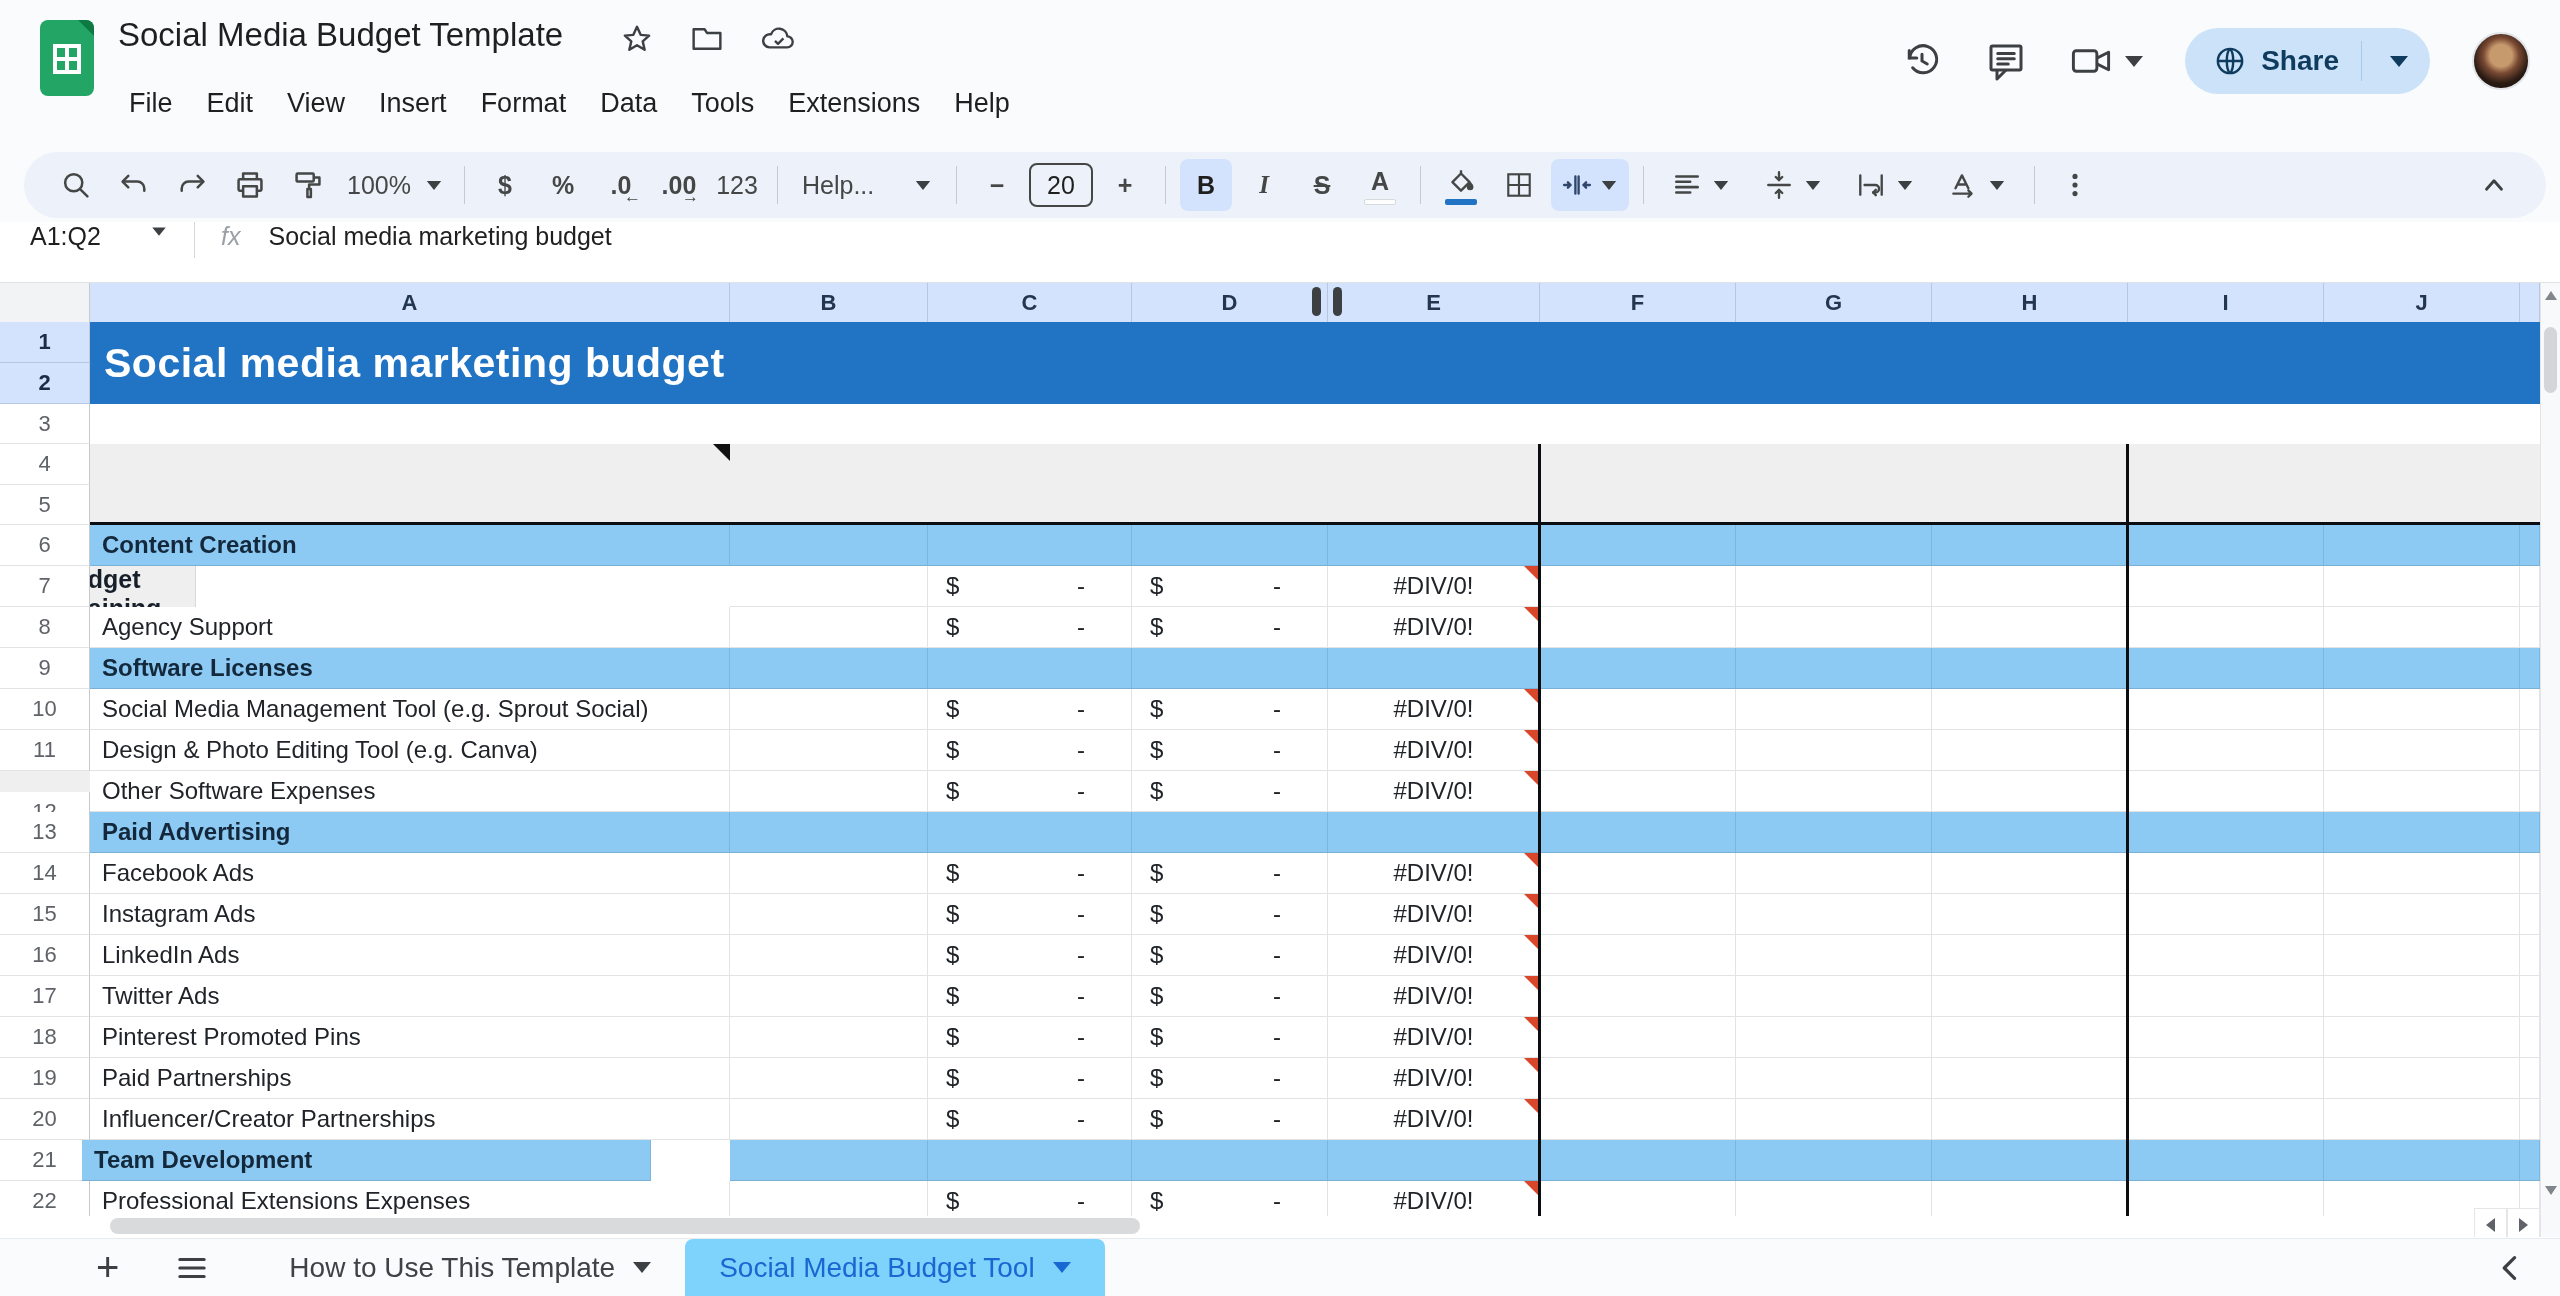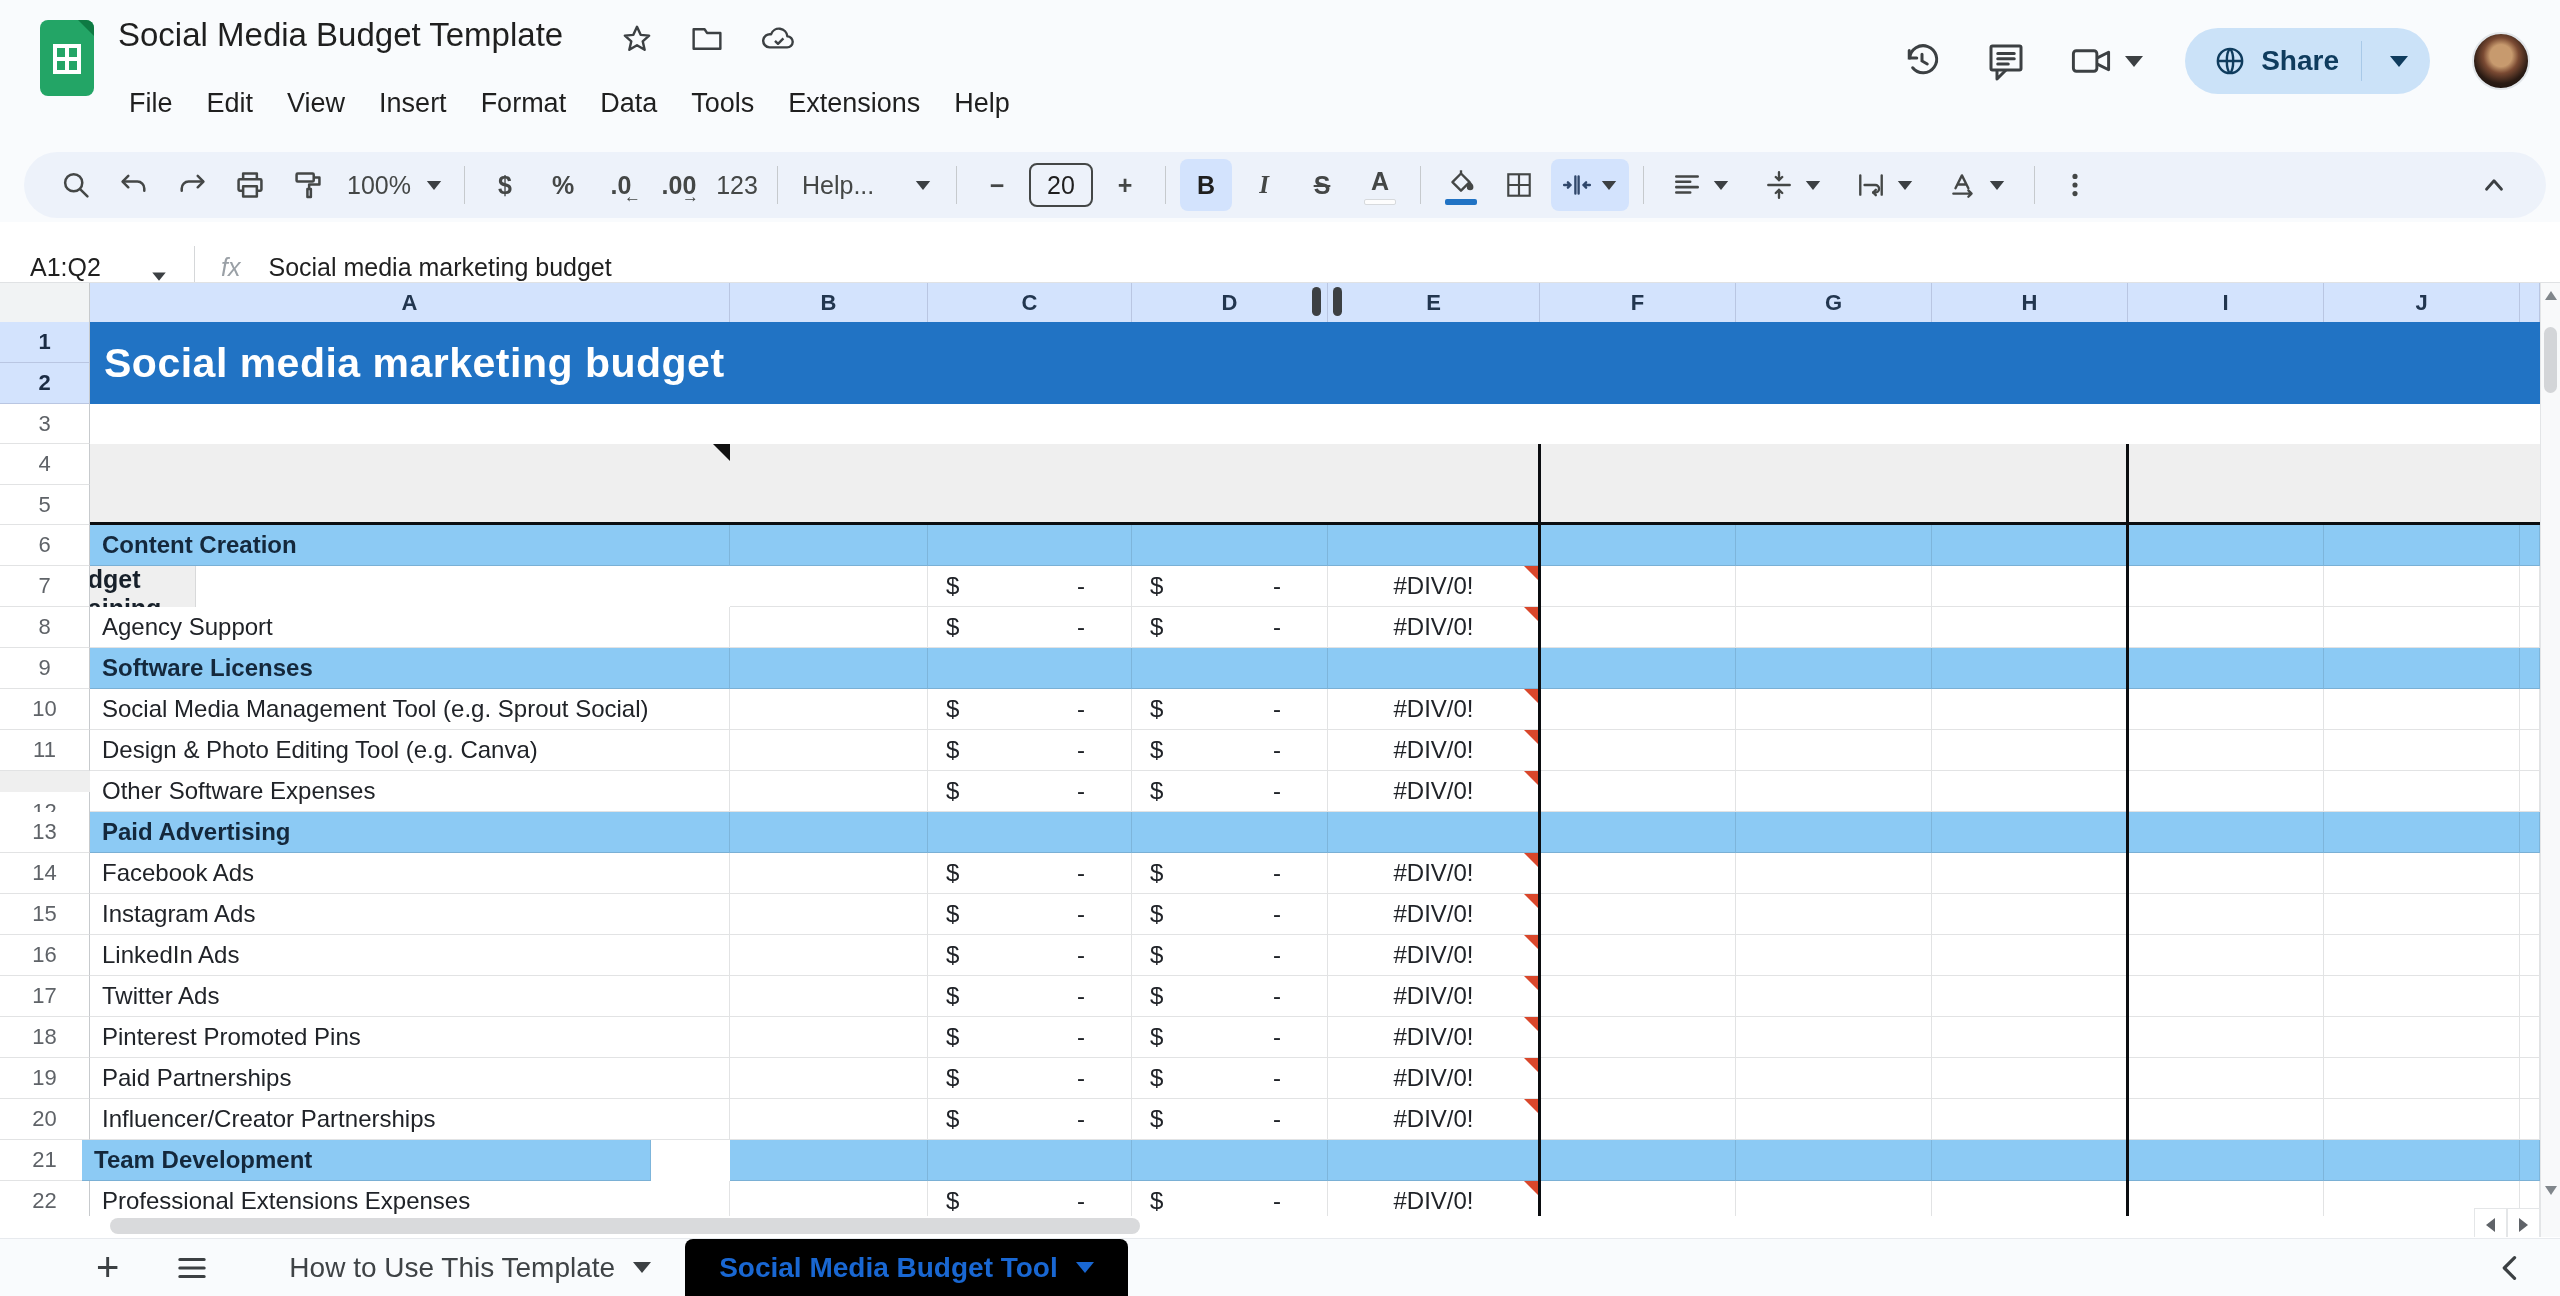--- a/index.html
+++ b/index.html
@@ -58,21 +58,21 @@
   .tb.active{background:#d3e3fd}
   .tb .underbar{position:absolute;left:10px;right:10px;bottom:6px;height:6px;border-radius:2px}
   .tbsep{width:1px;height:38px;background:#c6cacd;margin:0 8px}
   #font-name{min-width:150px;justify-content:space-between;padding:0 10px;font-weight:400}
   #size-box{width:64px;height:44px;border:2px solid #444746;border-radius:8px;display:flex;align-items:center;
     justify-content:center;font-size:25px;color:#1f1f1f}
   .tb .mini{position:absolute;font-size:17px;bottom:4px;right:6px}
   #collapse{margin-left:auto}
   
   #formulabar{position:absolute;left:0;top:222px;width:2560px;height:61px;background:#fff;
-    border-bottom:1px solid #e0e2e4;display:flex;align-items:flex-end}
+    border-bottom:1px solid #e0e2e4;display:flex;align-items:flex-start}
   #namebox{width:150px;padding-left:30px;font-size:25px;color:#1f1f1f}
   #name-caret{margin:4px 26px 0 0}
   #fb-div{width:1px;height:36px;background:#d5d7d9;margin-right:26px}
   #fx{font-size:25px;font-style:italic;color:#9aa0a6;margin-right:28px}
   #formula-text{font-size:25px;color:#1f1f1f}
   
   #grid{position:absolute;left:0;top:283px;width:2560px;height:954px;background:#fff;overflow:hidden}
   #colheads{position:absolute;left:0;top:0;width:2540px;height:39px;border-bottom:1px solid var(--hdrline)}
   #corner{position:absolute;left:0;top:0;width:90px;height:39px;background:#f1f3f4;border-right:1px solid var(--hdrline)}
   .colhead{position:absolute;top:0;height:39px;background:var(--selhdr);border-right:1px solid #b9c6e2;
@@ -105,21 +105,21 @@
   #vthumb{position:absolute;left:3px;top:44px;width:13px;height:66px;background:#d3d5d8;border-radius:7px}
   .sarrow{position:absolute;left:4px;width:0;height:0;border-left:6px solid transparent;border-right:6px solid transparent}
   .hbox{position:absolute;top:-8px;width:33px;height:34px;background:#fff;border:1px solid #e4e6e8;
     display:flex;align-items:center;justify-content:center}
   
   #tabbar{position:absolute;left:0;top:1238px;width:2560px;height:58px;background:var(--appbar);
     border-top:1px solid #e7eaee;display:flex;align-items:center}
   #add-sheet{font-size:40px;color:#3c4043;margin-left:96px;font-weight:300}
   #all-sheets{margin-left:56px}
   .sheet-tab{height:58px;display:flex;align-items:center;gap:18px;padding:0 34px;font-size:28px;color:#3f4346}
-  .sheet-tab.active{background:#000000;color:var(--accent);font-weight:700;border-radius:8px 8px 0 0}
+  .sheet-tab.active{background:#7dd3fc;color:var(--accent);font-weight:400;border-radius:8px 8px 0 0}
   #tab-right{margin-left:auto;margin-right:34px}
 </style>
 </head>
 <body>
 
 <div id="appbar">
   <div id="logo">
       <div class="fold"></div>
       <div class="grid"></div>
     </div>

